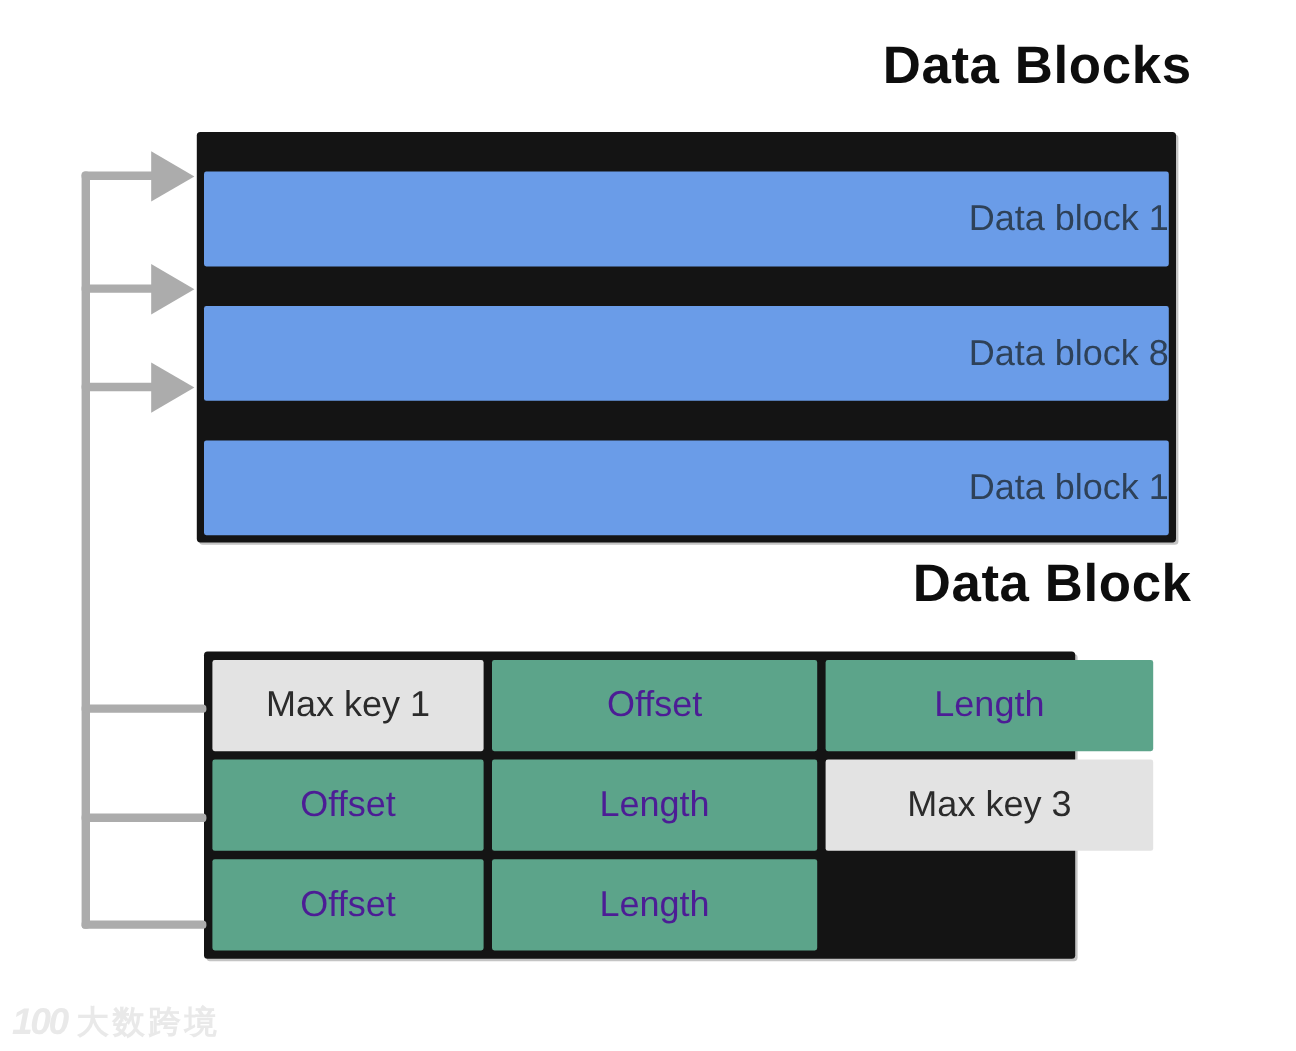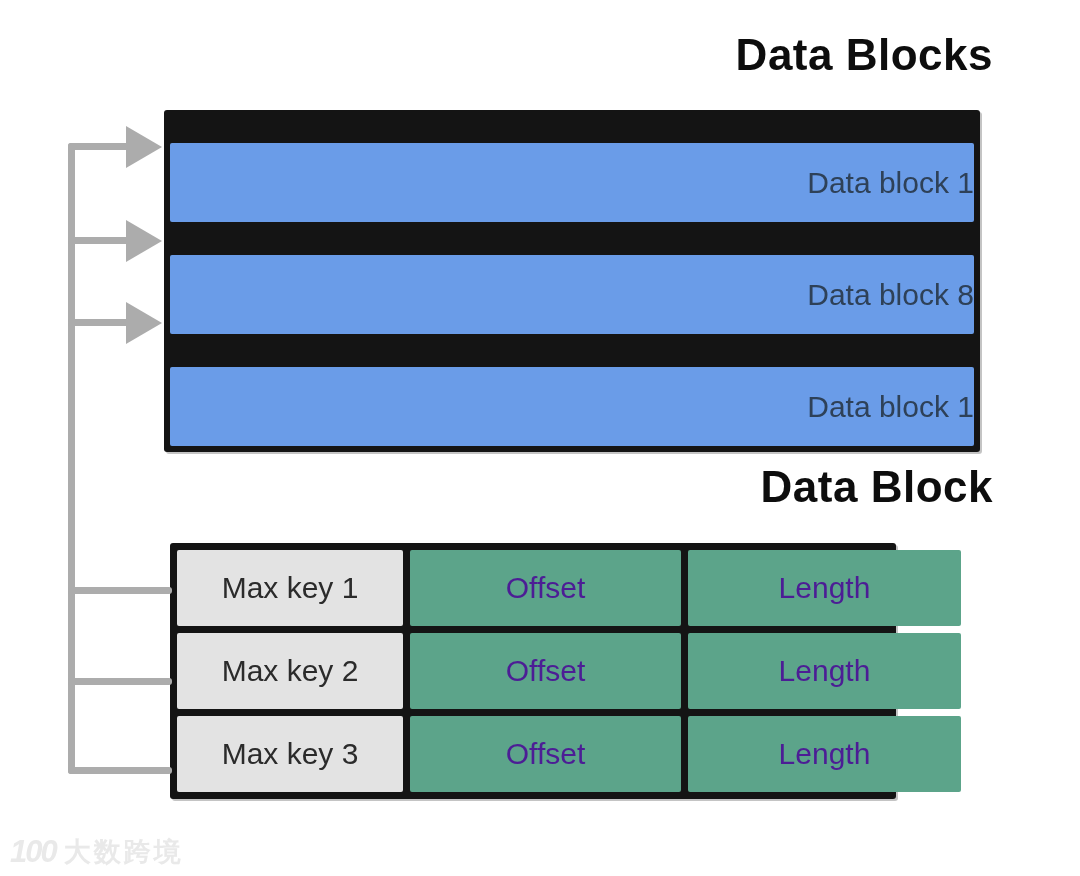--- a/index.html
+++ b/index.html
@@ -92,21 +92,20 @@
     </div>
   </div>
 
   <h1 class="title title-index">Data Block</h1>
 
   <div class="index-grid">
     <div class="cell key">Max key 1</div>
     <div class="cell val">Offset</div>
     <div class="cell val">Length</div>
 
-    <div class="cell key">Max key 2</div>
     <div class="cell val">Offset</div>
     <div class="cell val">Length</div>
 
     <div class="cell key">Max key 3</div>
     <div class="cell val">Offset</div>
     <div class="cell val">Length</div>
   </div>
 
   <div class="trunk"></div>
 

